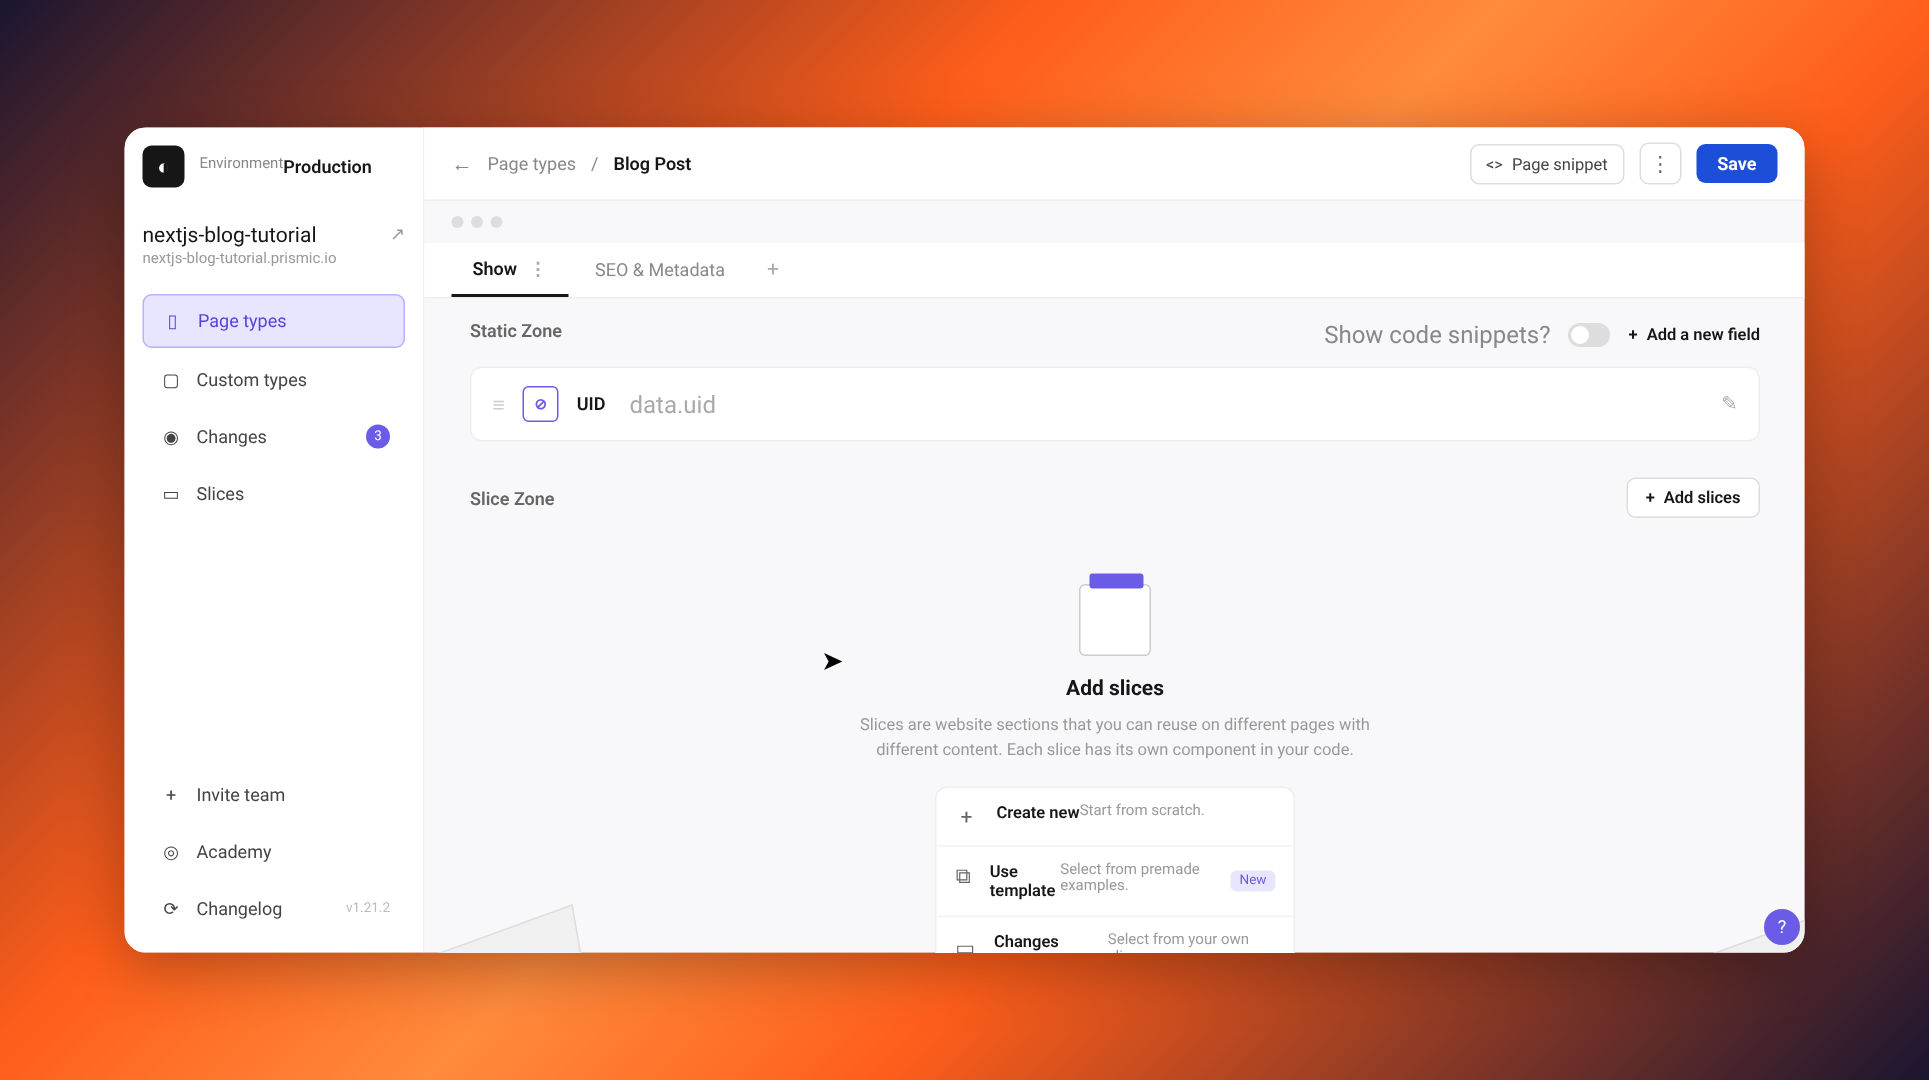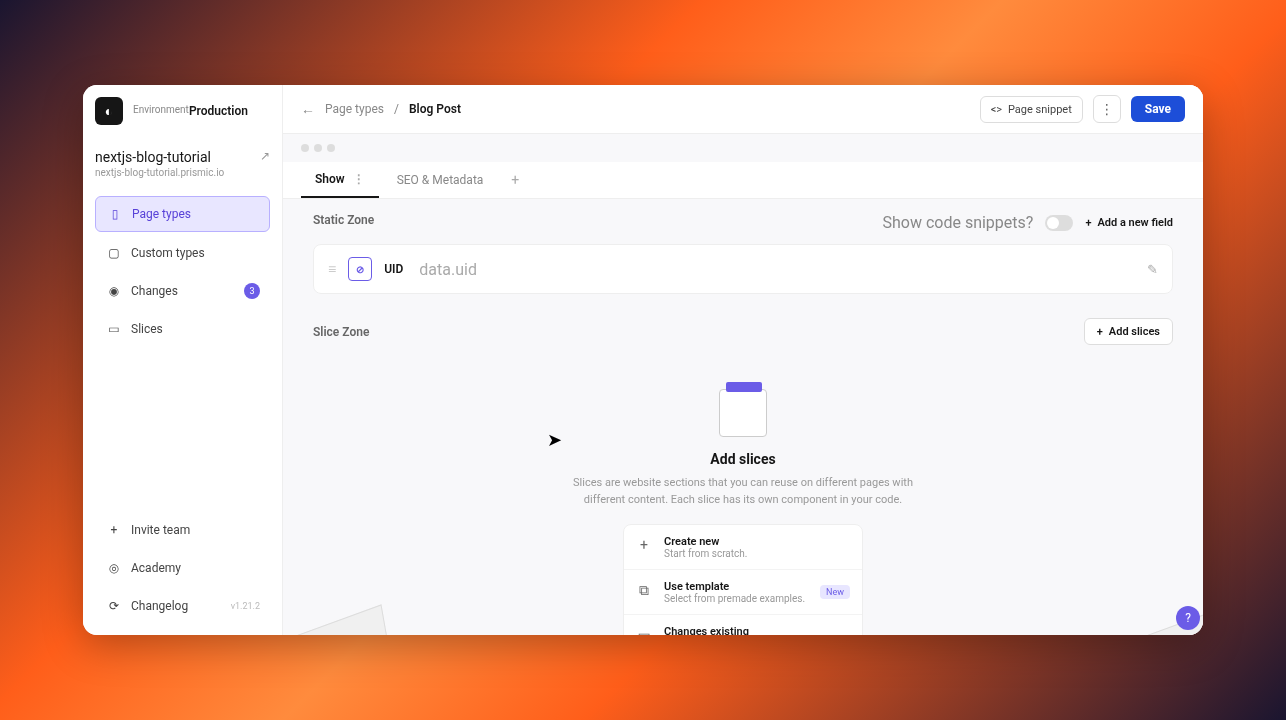--- a/index.html
+++ b/index.html
@@ -57,21 +57,21 @@
 .add-slices-btn{display:flex;align-items:center;gap:6px;padding:6px 12px;border:1px solid #ddd;border-radius:6px;font-size:11px;font-weight:600;color:#161616;cursor:pointer;background:#fff}
 .empty-state{display:flex;flex-direction:column;align-items:center;padding:20px 0;position:relative}
 .empty-illustration{width:48px;height:48px;border:1px solid #ccc;border-radius:4px;margin-bottom:14px;position:relative;background:#fff}
 .empty-illustration::before{content:'';position:absolute;top:-8px;left:6px;width:36px;height:10px;background:#6b5ce7;border-radius:2px}
 .empty-title{font-size:14px;font-weight:700;color:#161616;margin-bottom:8px}
 .empty-desc{font-size:11px;color:#999;text-align:center;max-width:340px;line-height:1.5;margin-bottom:16px}
 .options{background:#fff;border:1px solid #eee;border-radius:8px;width:240px}
 .option{display:flex;align-items:flex-start;gap:12px;padding:10px 12px;cursor:pointer}
 .option:not(:last-child){border-bottom:1px solid #f3f3f3}
 .option-icon{width:16px;height:16px;display:flex;align-items:center;justify-content:center;color:#666;font-size:14px;margin-top:2px}
-.option-text{display:flex;flex-direction:column}
+.option-text{display:flex;flex-direction:row}
 .option-title{font-size:11px;font-weight:600;color:#161616}
 .option-sub{font-size:10px;color:#999}
 .new-tag{font-size:9px;background:#e8e6ff;color:#6b5ce7;padding:2px 6px;border-radius:4px;margin-left:auto;align-self:center}
 .cursor{position:absolute;left:234px;top:60px;font-size:18px;color:#000;pointer-events:none}
 .deco{position:absolute;width:150px;height:80px;border:1px solid #ddd;background:#f0f0f0;transform:rotate(-20deg) skewX(-10deg)}
 .deco.left{left:-70px;bottom:-30px}
 .deco.right{right:-70px;bottom:-30px}
 .deco::after{content:'';position:absolute;top:12px;left:20px;width:70px;height:12px;background:#fff;border:1px solid #ddd}
 .help-fab{position:fixed;right:86px;bottom:90px;width:24px;height:24px;border-radius:50%;background:#6b5ce7;color:#fff;display:flex;align-items:center;justify-content:center;font-size:12px;cursor:pointer}
 </style>

